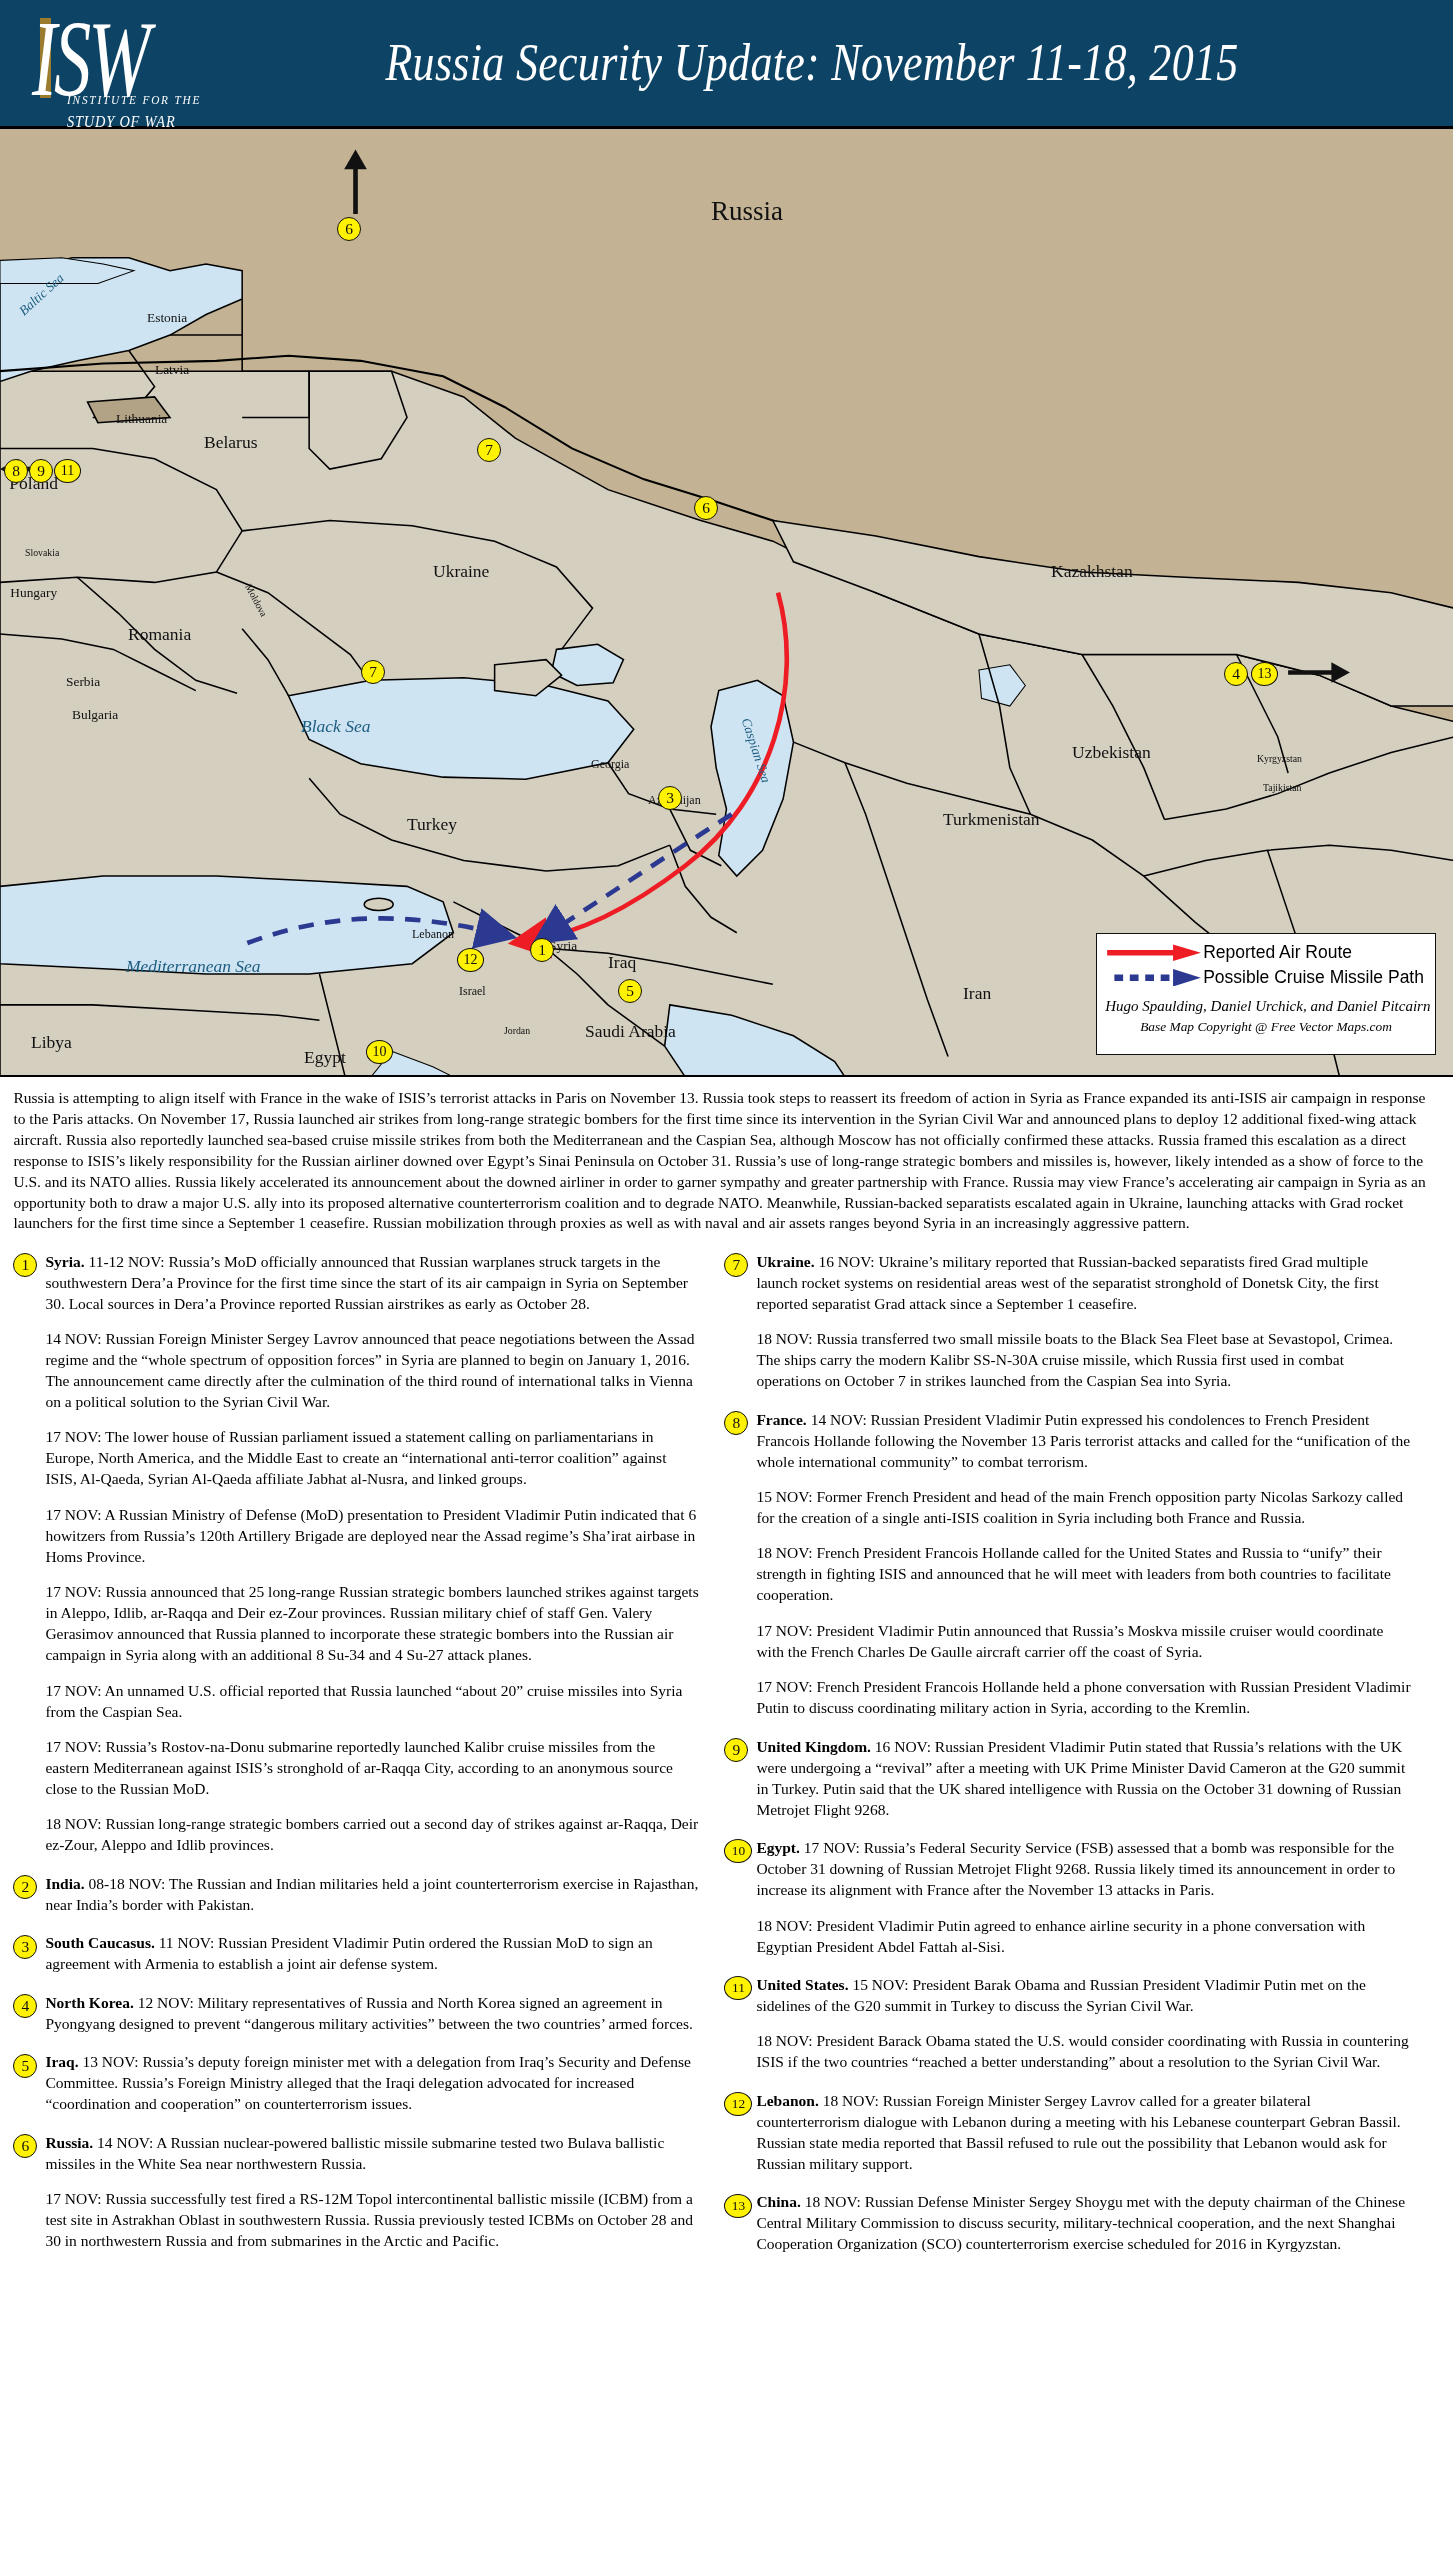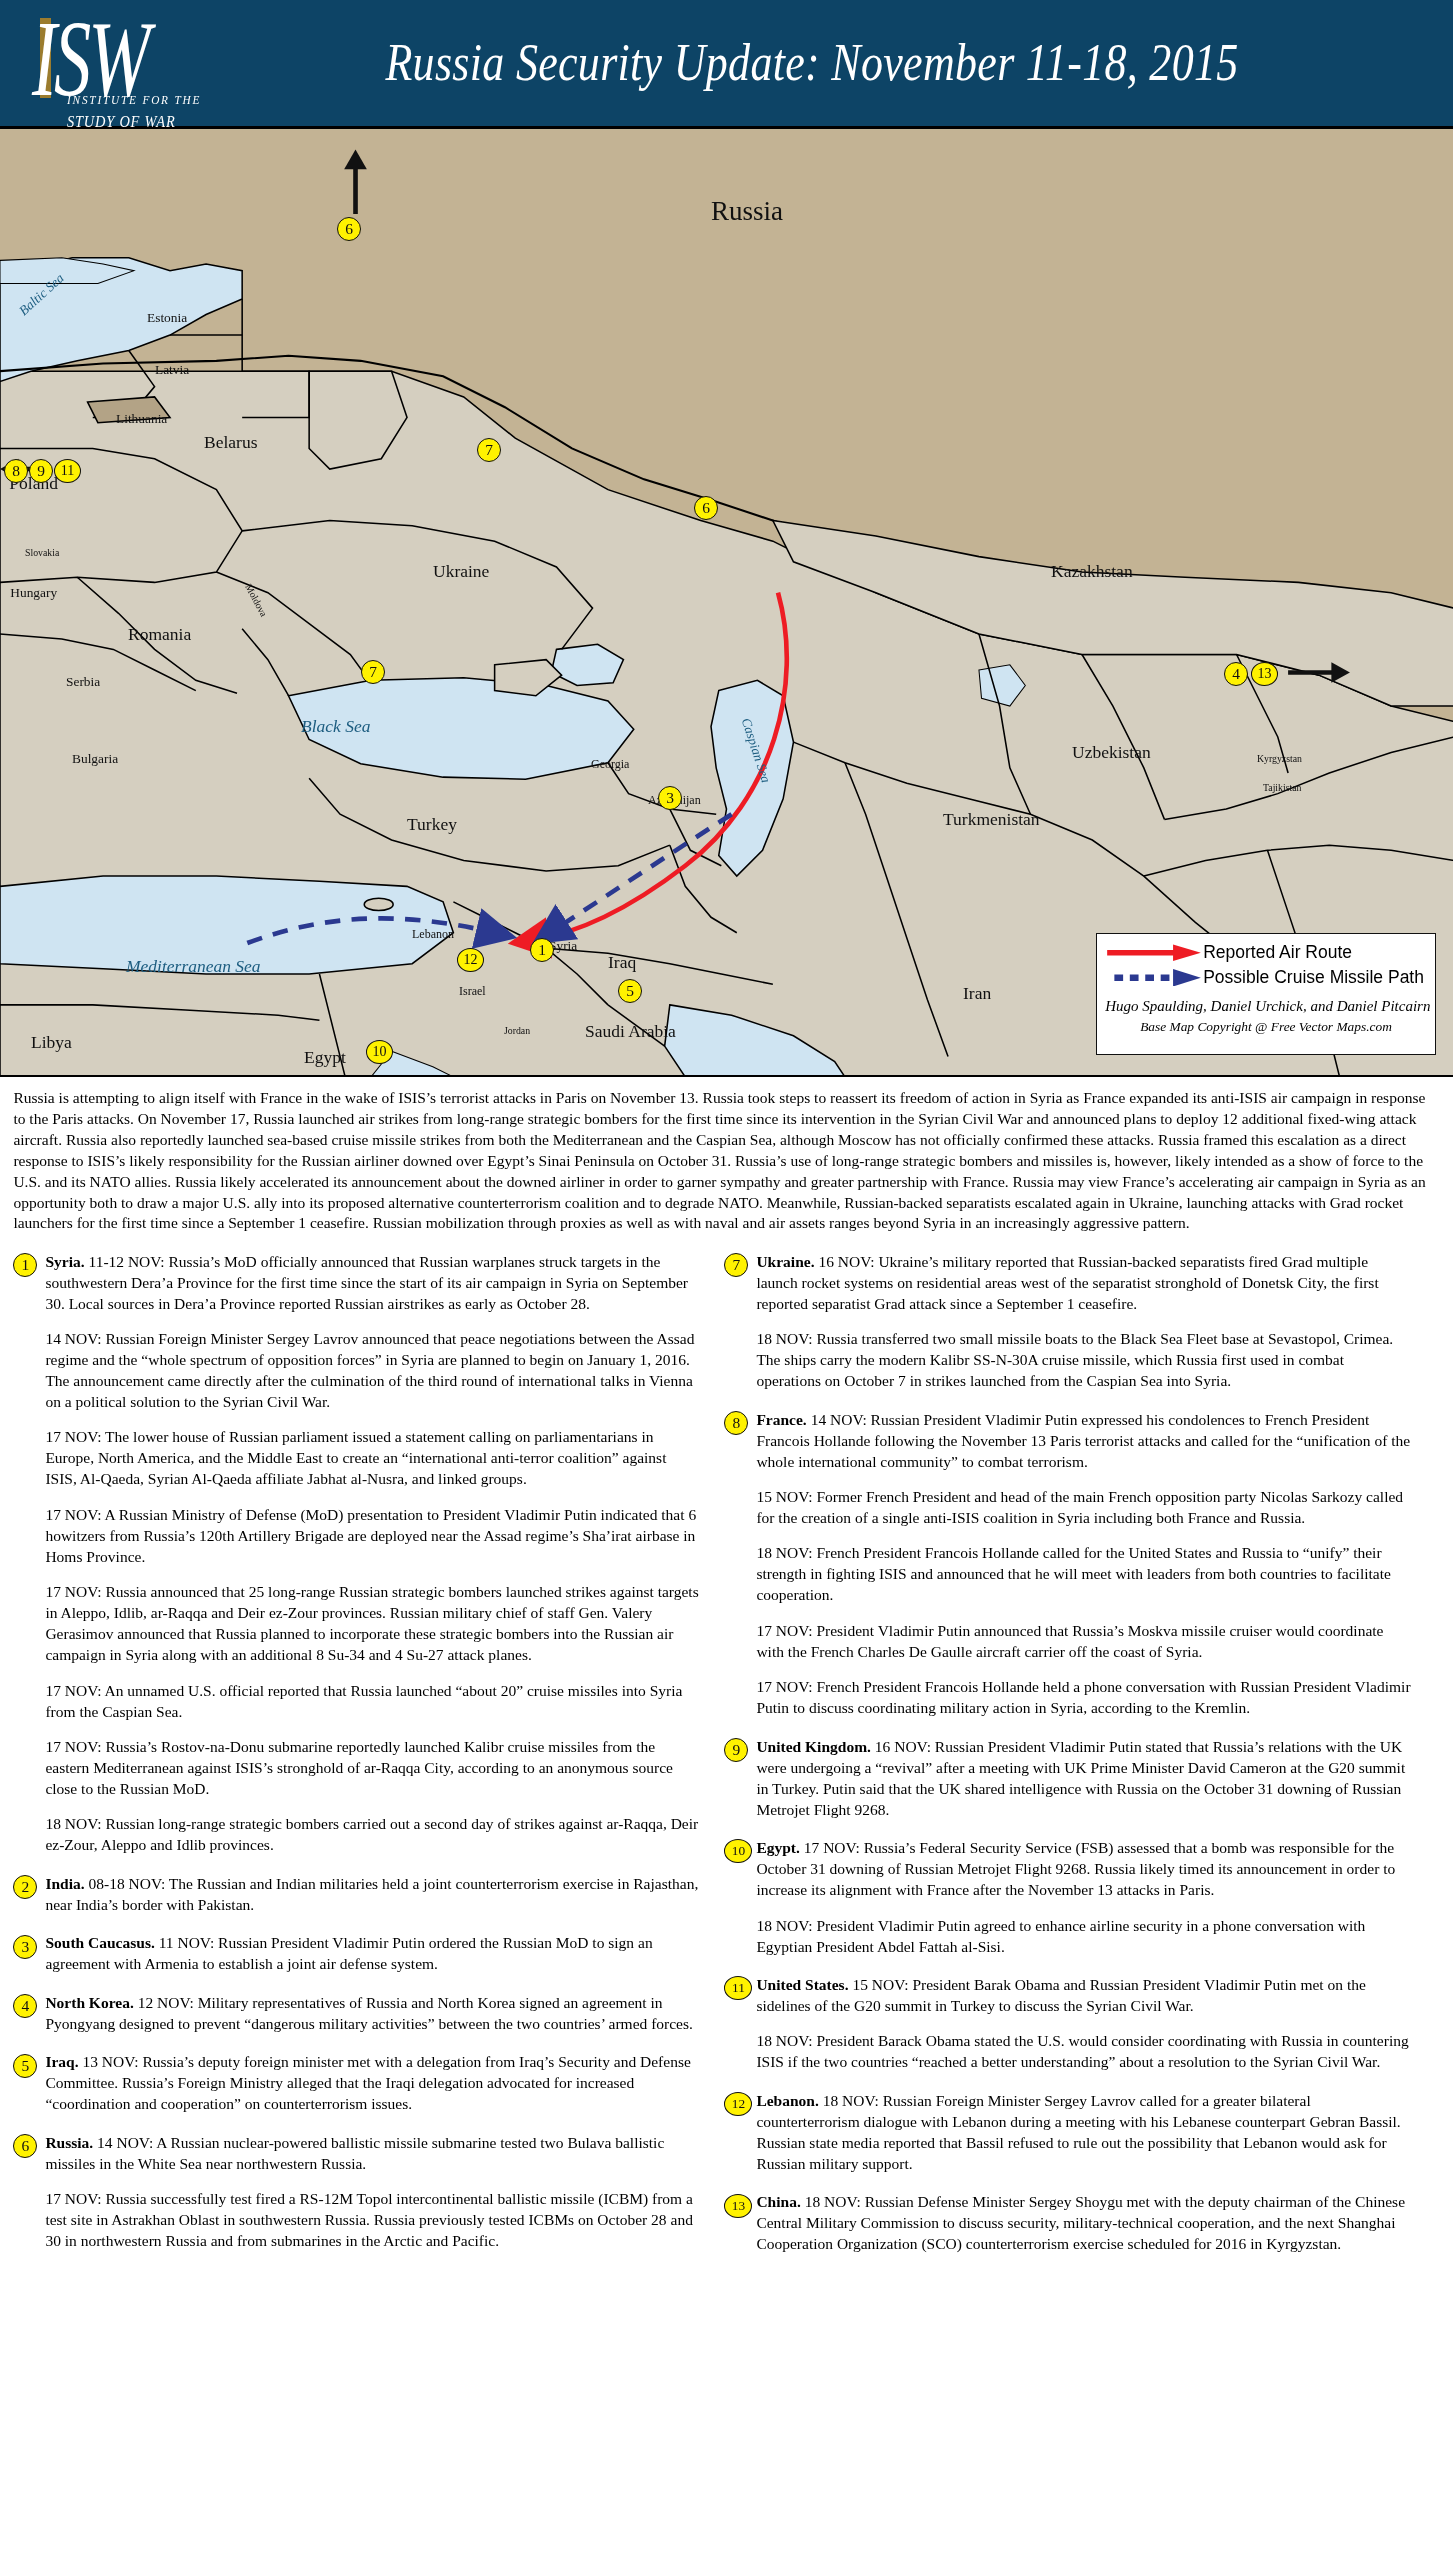--- a/index.html
+++ b/index.html
@@ -316,21 +316,21 @@
     <div class="maplabel sm" style="left:155px;top:233px;">Latvia</div>
     <div class="maplabel sm" style="left:116px;top:282px;">Lithuania</div>
     <div class="maplabel med" style="left:204px;top:303px;">Belarus</div>
     <div class="maplabel med" style="left:9.3px;top:344px;">Poland</div>
     <div class="maplabel med" style="left:433px;top:432px;">Ukraine</div>
     <div class="maplabel xs" style="left:25px;top:418px;">Slovakia</div>
     <div class="maplabel sm" style="left:10.3px;top:456px;">Hungary</div>
     <div class="maplabel med" style="left:128px;top:495px;">Romania</div>
     <div class="maplabel xs" style="left:253px;top:453px;transform:rotate(62deg);transform-origin:left top;">Moldova</div>
     <div class="maplabel sm" style="left:66px;top:545px;">Serbia</div>
-    <div class="maplabel sm" style="left:72px;top:622px;">Bulgaria</div>
+    <div class="maplabel sm" style="left:72px;top:578px;">Bulgaria</div>
     <div class="maplabel med" style="left:407px;top:685px;">Turkey</div>
     <div class="maplabel tiny" style="left:591px;top:628px;">Georgia</div>
     <div class="maplabel tiny" style="left:648px;top:664px;">Azerbaijan</div>
     <div class="maplabel med" style="left:1051px;top:432px;">Kazakhstan</div>
     <div class="maplabel med" style="left:1072px;top:613px;">Uzbekistan</div>
     <div class="maplabel med" style="left:943px;top:680px;">Turkmenistan</div>
     <div class="maplabel xs" style="left:1263px;top:653px;">Tajikistan</div>
     <div class="maplabel xs" style="left:1257px;top:624px;">Kyrgyzstan</div>
     <div class="maplabel med" style="left:963px;top:854px;">Iran</div>
     <div class="maplabel med" style="left:1126px;top:861px;">Afghanistan</div>

